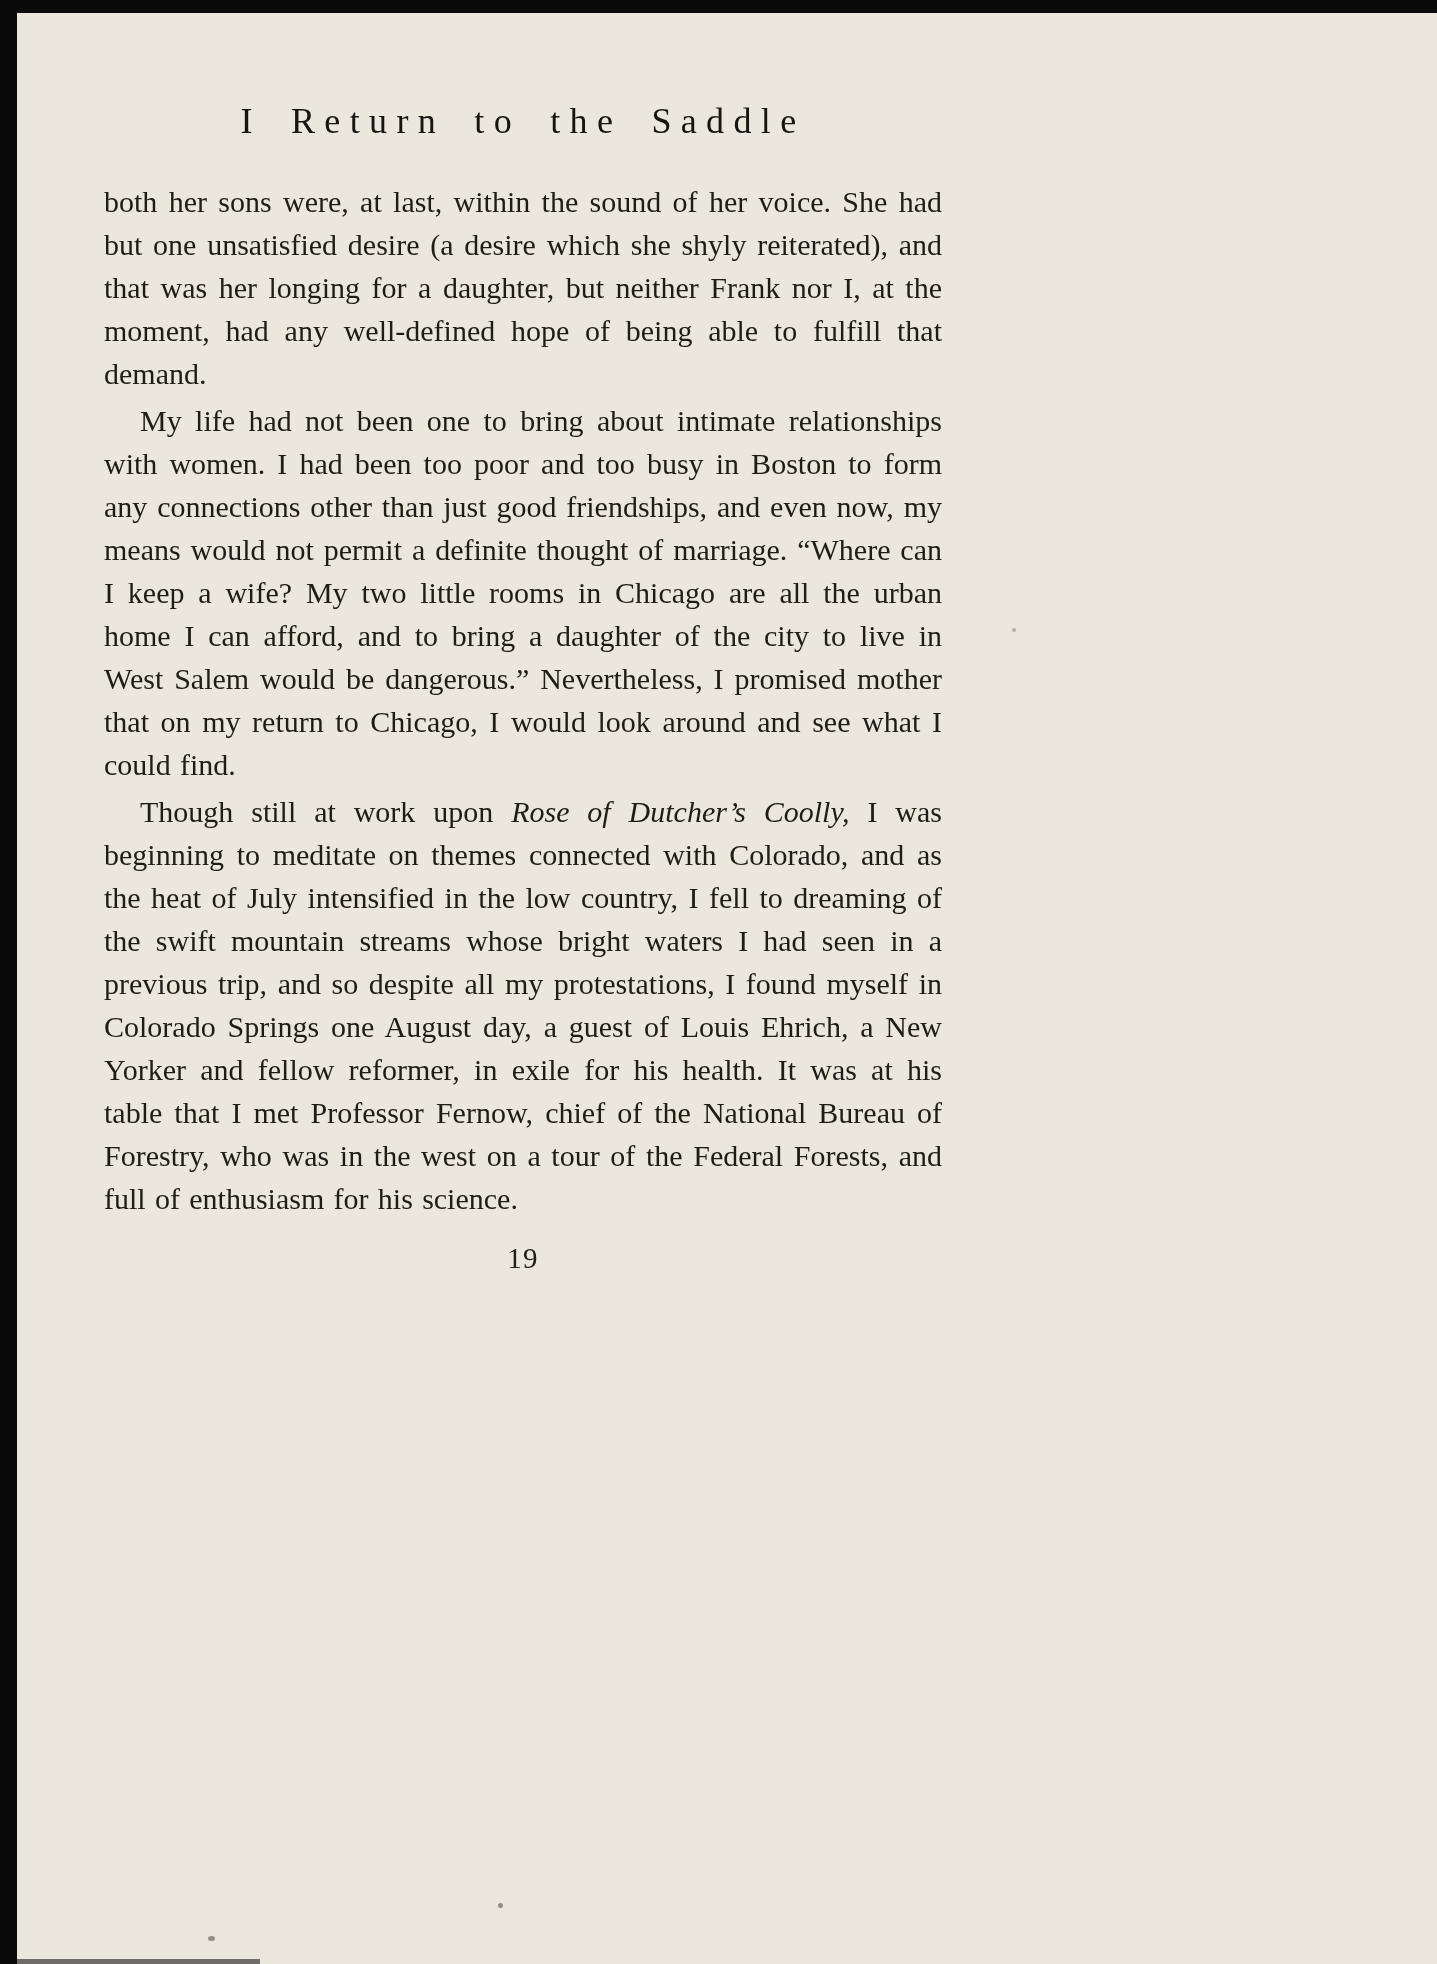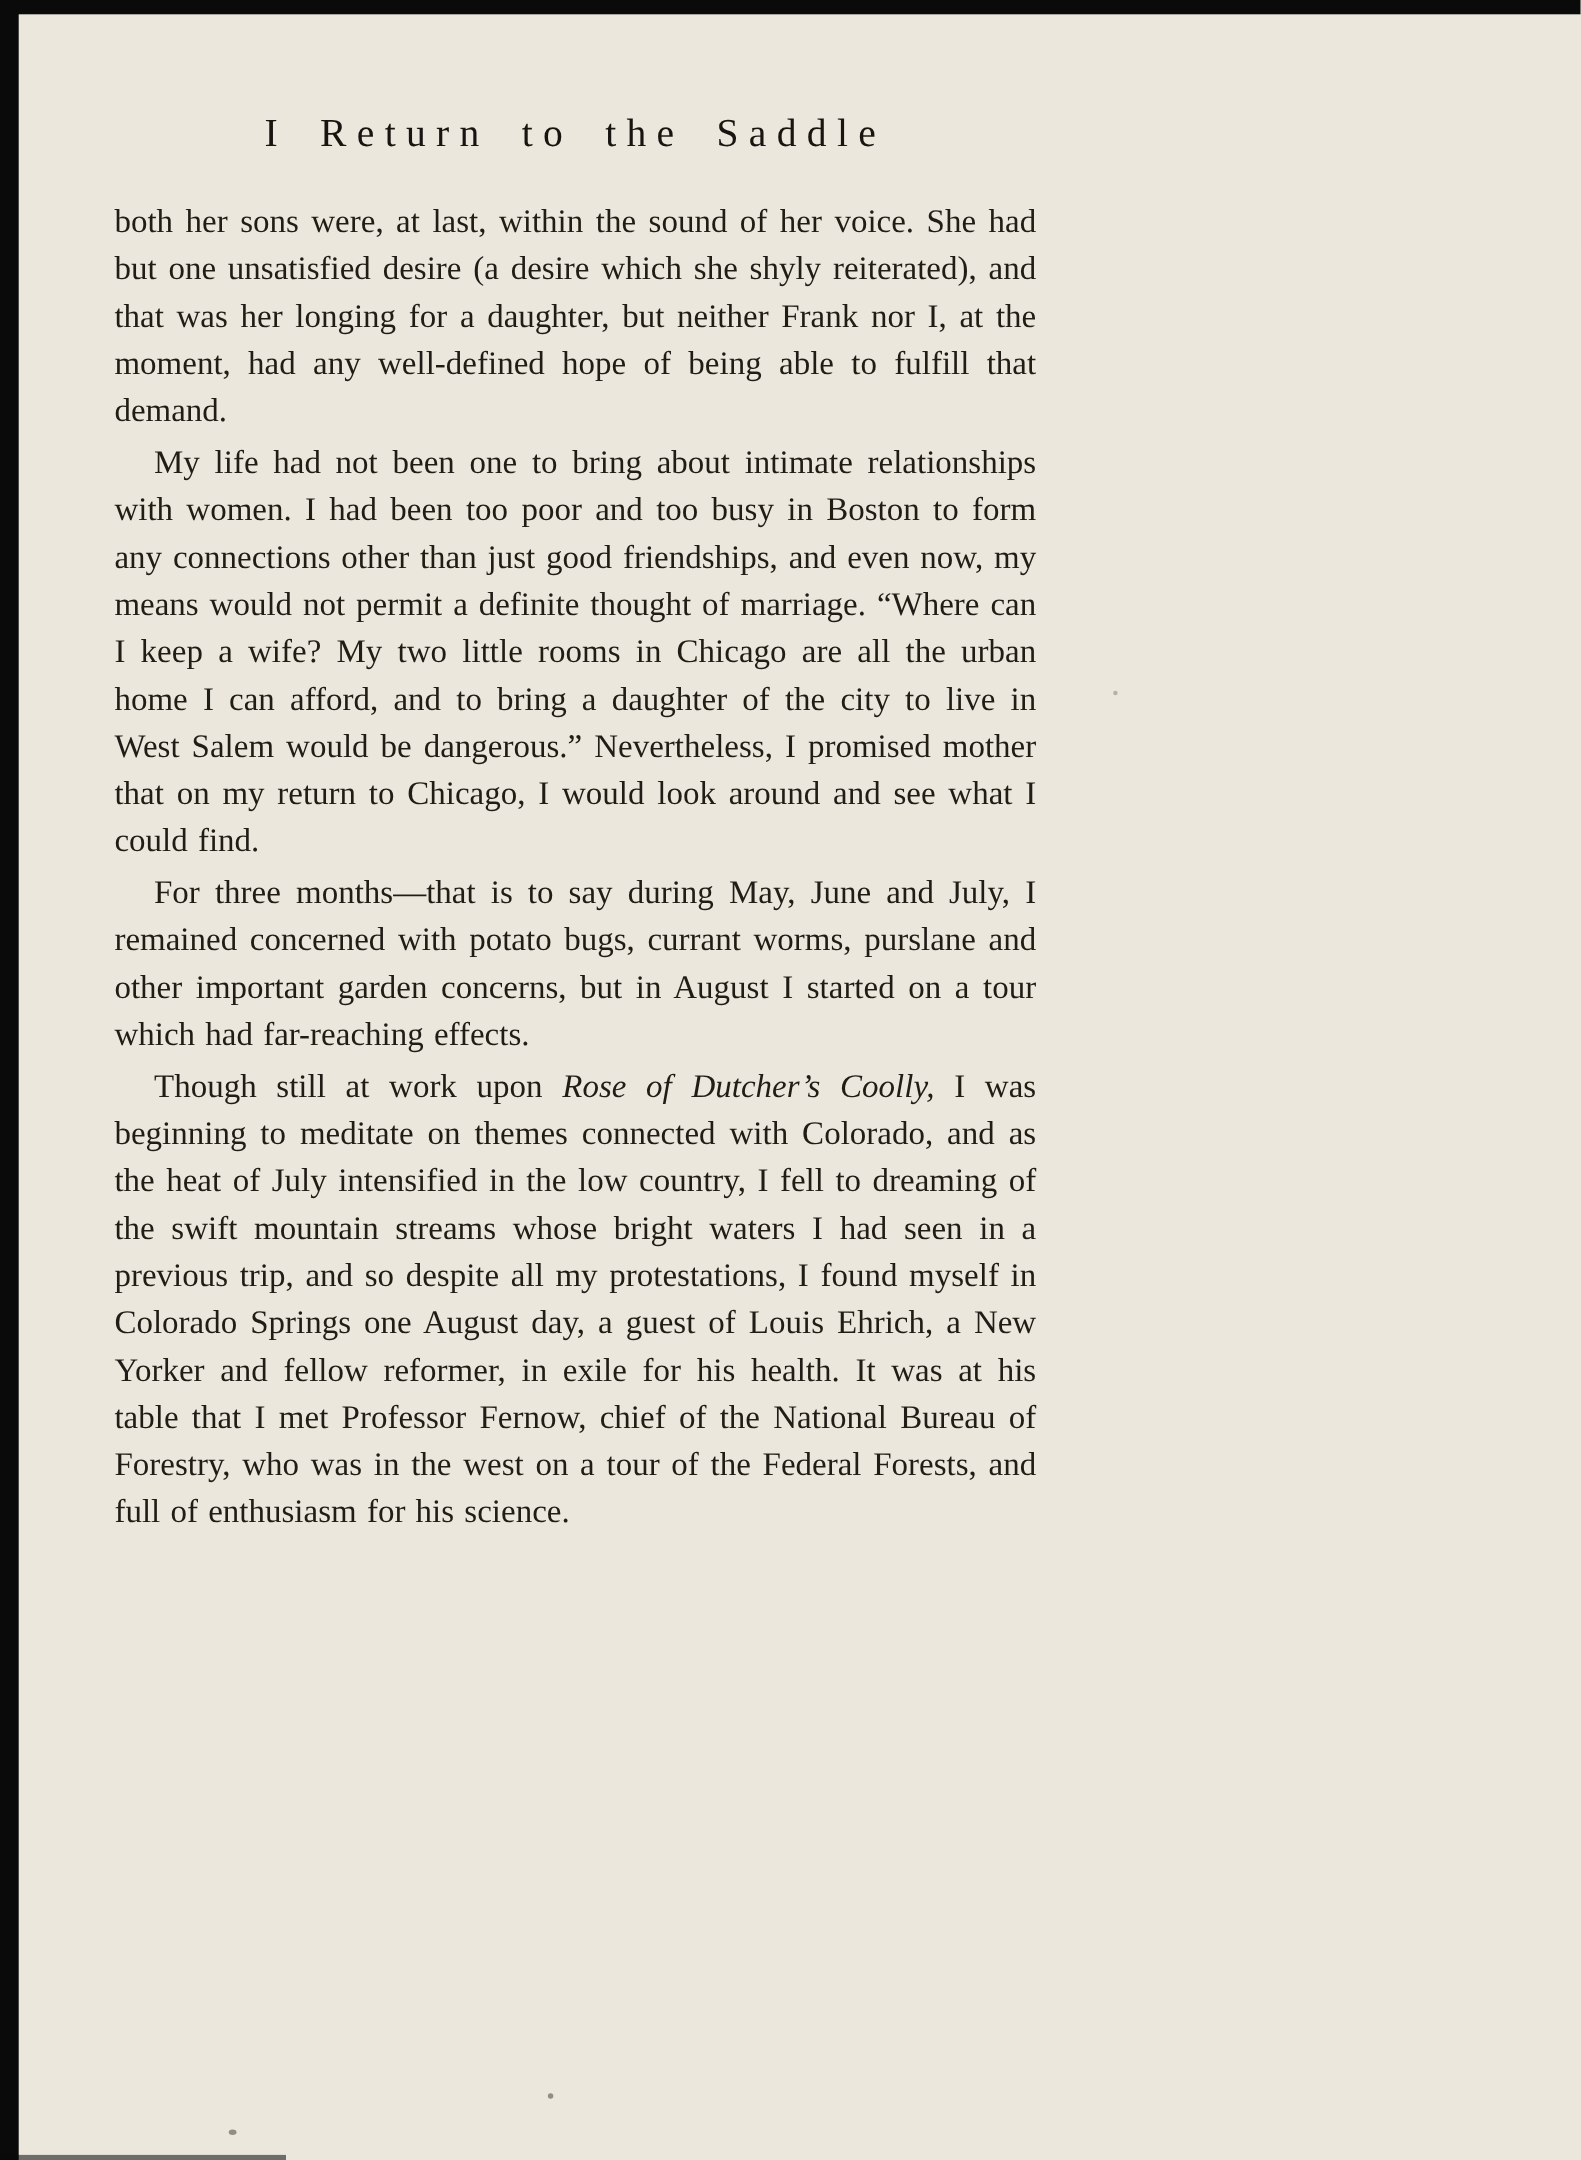--- a/index.html
+++ b/index.html
@@ -76,17 +76,17 @@
 
   <div class="speck speck-1"></div>
   <div class="speck speck-2"></div>
   <div class="speck speck-3"></div>
 
   <div class="page-content">
     <h1 class="title">I Return to the Saddle</h1>
     <div class="body-text" id="paragraphs">
         <p class="para"><span>both her sons were, at last, within the sound of her voice. She had but one unsatisfied desire (a desire which she shyly reiterated), and that was her longing for a daughter, but neither Frank nor I, at the moment, had any well-defined hope of being able to fulfill that demand.</span></p>
         <p class="para indent"><span>My life had not been one to bring about intimate relationships with women.  I had been too poor and too busy in Boston to form any connections other than just good friendships, and even now, my means would not permit a definite thought of marriage.  “Where can I keep a wife? My two little rooms in Chicago are all the urban home I can afford, and to bring a daughter of the city to live in West Salem would be dangerous.”  Nevertheless, I promised mother that on my return to Chicago, I would look around and see what I could find.</span></p>
-        <p class="para indent"><span>For three months—that is to say during May, June and July, I remained concerned with potato bugs, currant worms, purslane and other important garden concerns, but in August I started on a tour which had far-reaching effects.</span></p>
         <p class="para indent"><span>Though still at work upon </span><em>Rose of Dutcher’s Coolly,</em><span> I was beginning to meditate on themes connected with Colorado, and as the heat of July intensified in the low country, I fell to dreaming of the swift mountain streams whose bright waters I had seen in a previous trip, and so despite all my protestations, I found myself in Colorado Springs one August day, a guest of Louis Ehrich, a New Yorker and fellow reformer, in exile for his health.  It was at his table that I met Professor Fernow, chief of the National Bureau of Forestry, who was in the west on a tour of the Federal Forests, and full of enthusiasm for his science.</span></p>
       </div>
+    <div class="page-number">19</div>
   </div>
 </div>
 
 </body></html>

